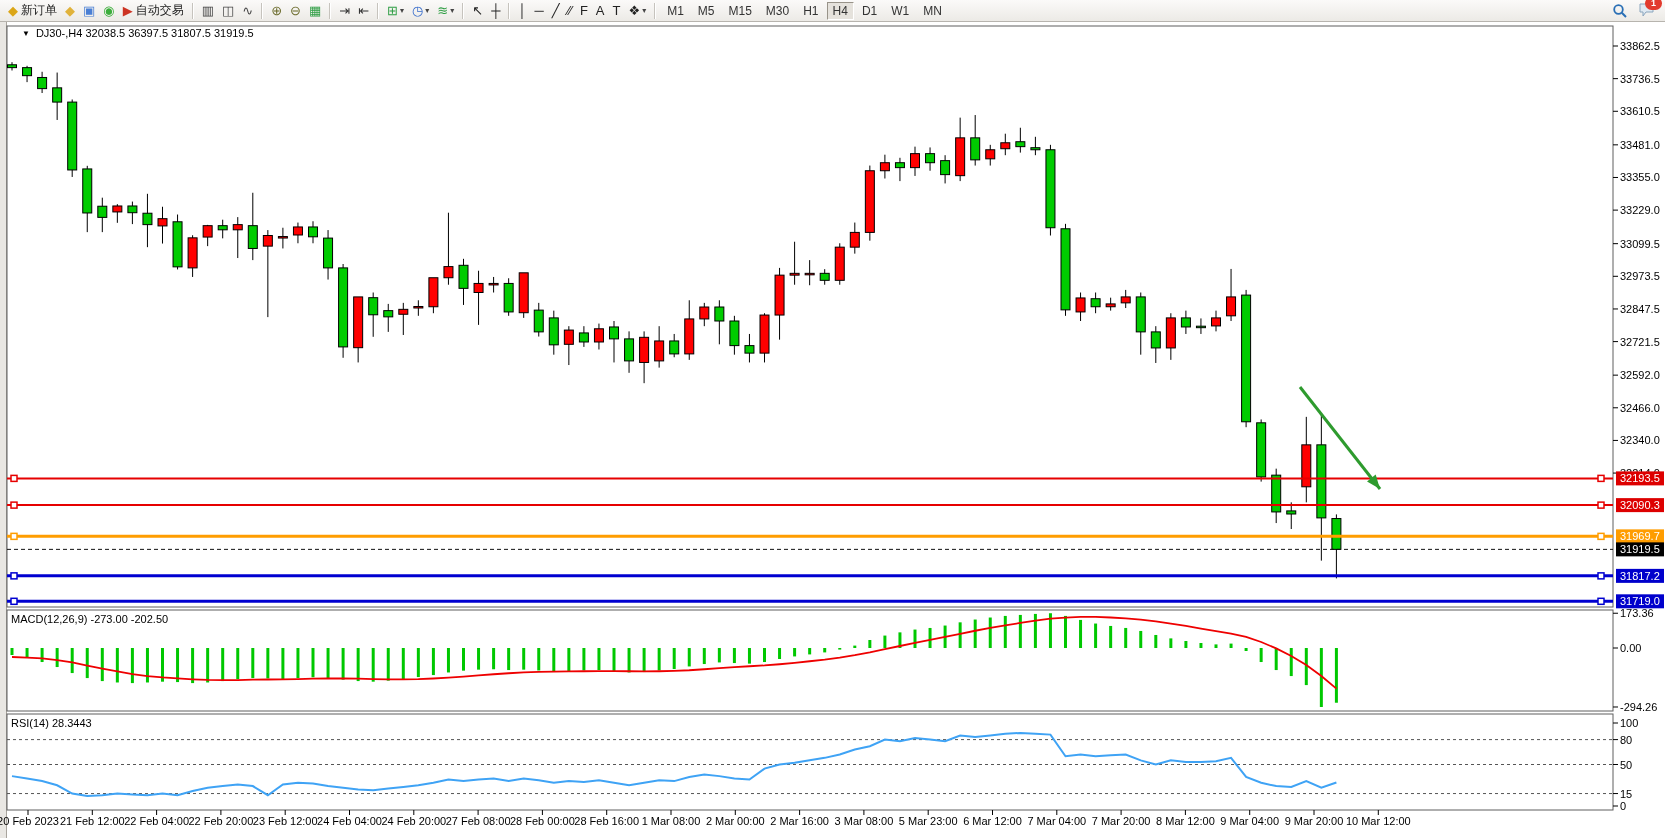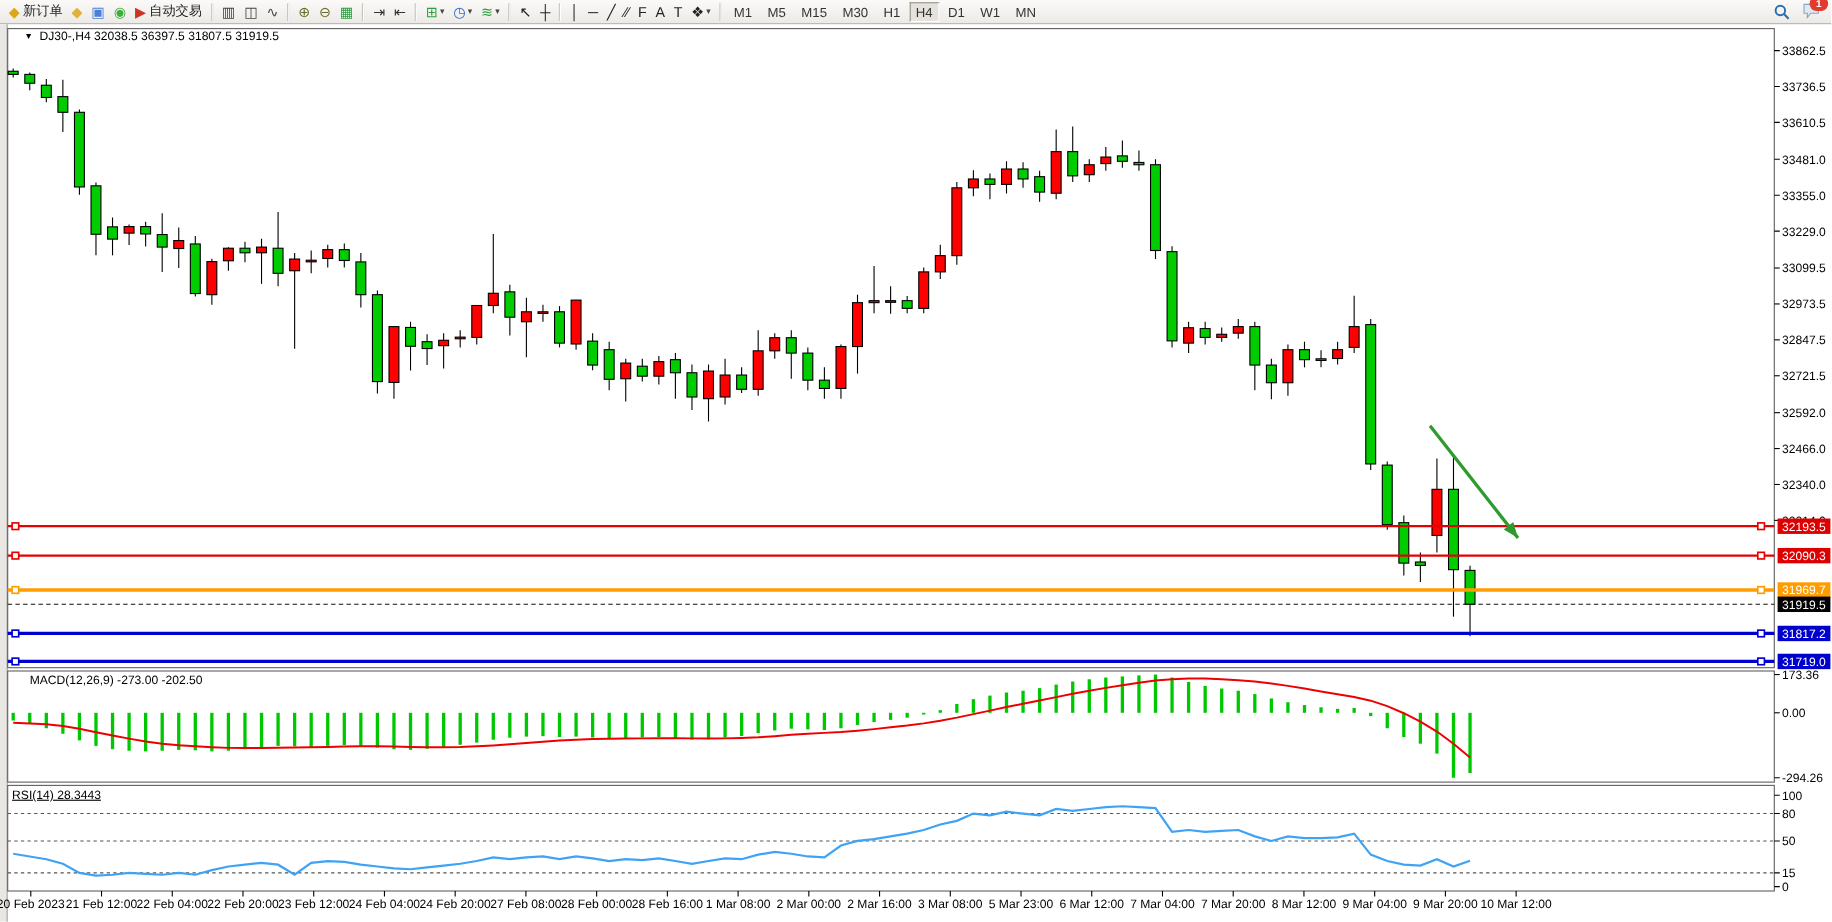--- a/index.html
+++ b/index.html
@@ -17,22 +17,22 @@
   #right-tools{margin-left:auto;display:flex;align-items:center;gap:10px;margin-right:10px;}
   #chat-wrap{position:relative;}
   #badge{position:absolute;top:-5px;right:-7px;background:#e23b2e;color:#fff;border-radius:8px;
     min-width:13px;height:13px;font-size:9px;font-weight:bold;display:flex;align-items:center;justify-content:center;padding:0 2px;}
   
   #left-strip{position:absolute;top:22px;left:0;width:7px;height:816px;background:#e9e7e3;border-right:1px solid #a9a59e;box-sizing:border-box;}
   #chart-svg{position:absolute;top:22px;left:0;}
   .overlay{position:absolute;font-size:11px;color:#000;white-space:nowrap;z-index:5;}
   #symbol-header{left:22px;top:27px;}
   #symbol-header .tri{font-size:8px;margin-right:6px;vertical-align:1px;}
-  #macd-label{left:27px;top:613px;}
-  #rsi-label{left:11px;top:717px;text-decoration:underline;}
+  #macd-label{left:11px;top:613px;}
+  #rsi-label{left:11px;top:717px;}
 </style>
 </head>
 <body>
 
 <div id="toolbar">
     <div class="tbtn">
       <span class="ico" style="color: rgb(219, 166, 23);">◆</span>
       <span class="tlabel">新订单</span>
     </div>
     <div class="tbtn">

